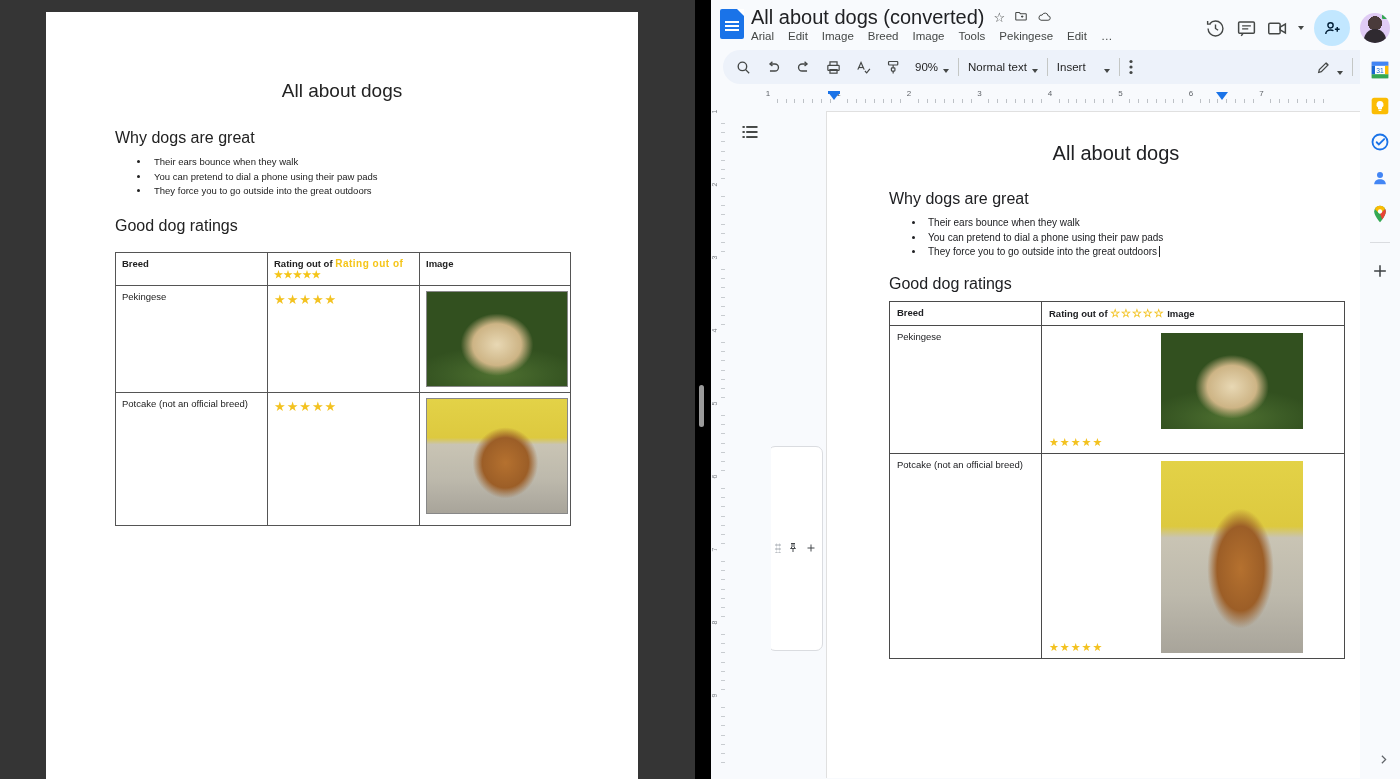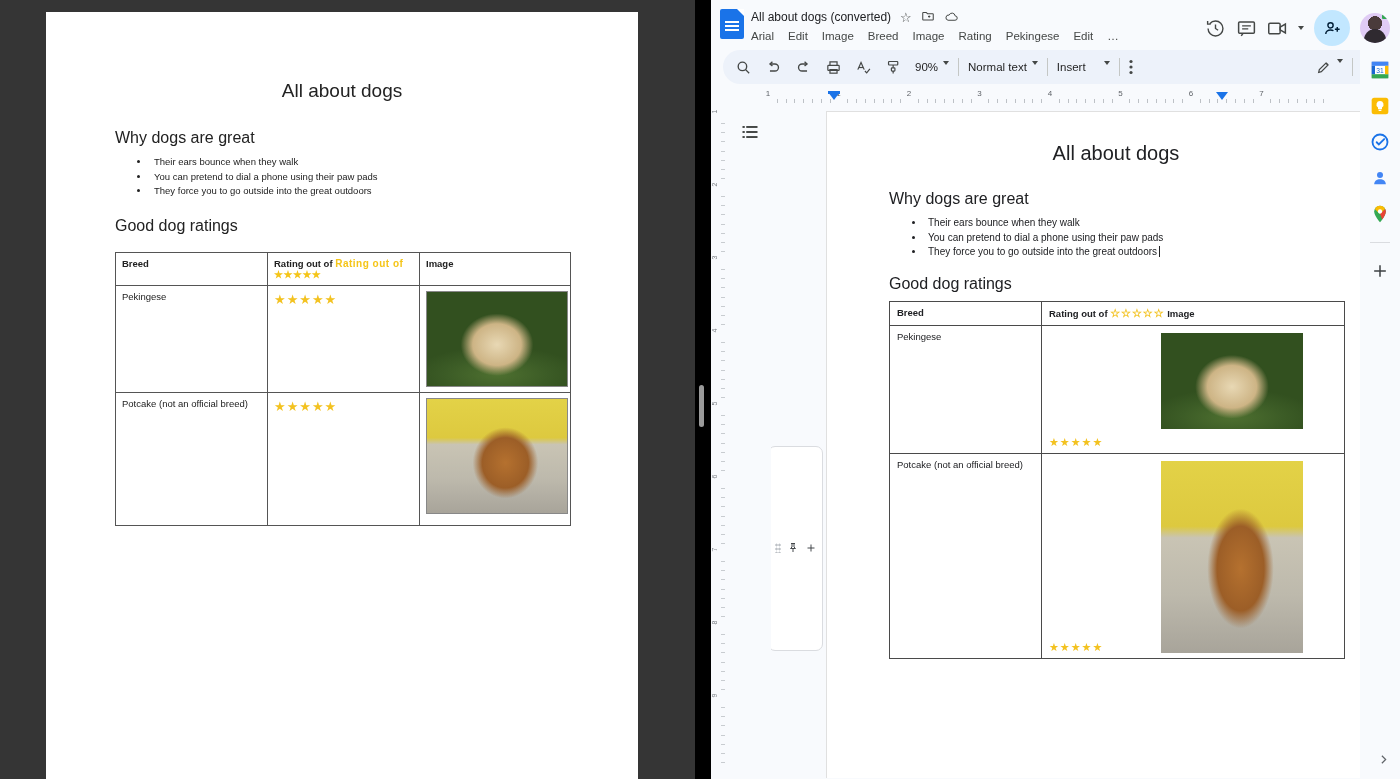--- a/index.html
+++ b/index.html
@@ -100,21 +100,21 @@
     border-width: 0 7px 7px 0; border-style: solid;
     border-color: transparent #fff transparent transparent;
   }
   .doc-icon::after {
     content: ""; position: absolute; left: 5px; top: 12px;
     width: 14px; height: 10px;
     background: repeating-linear-gradient(to bottom, #fff 0, #fff 2px, #1a73e8 2px, #1a73e8 4px);
   }
   .title-block { flex: 1; min-width: 0; }
   .title-row { display: flex; align-items: center; gap: 9px; height: 22px; }
-  .doc-title { font-size: 12px; color: #202124; white-space: nowrap; }
+  .doc-title { font-size: 20px; color: #202124; white-space: nowrap; }
   .title-icon { color: #444746; font-size: 13px; line-height: 1; cursor: pointer; }
   .menu-row { display: flex; gap: 14px; margin-top: 2px; }
   .menu-row span { font-size: 11.5px; color: #444746; cursor: pointer; }
   .header-right { display: flex; align-items: center; gap: 10px; padding: 4px 10px 0 0; }
   .hicon { color: #444746; cursor: pointer; display: flex; align-items: center; }
   .share-btn {
     width: 36px; height: 36px; border-radius: 50%; background: #c2e7ff;
     display: flex; align-items: center; justify-content: center; cursor: pointer;
   }
   .avatar {
@@ -132,21 +132,21 @@
   }
   
   .toolbar {
     margin: 2px 10px 0 12px; height: 34px; background: #edf2fa;
     border-radius: 18px; display: flex; align-items: center; padding: 0 12px;
   }
   .tb { color: #444746; display: flex; align-items: center; justify-content:center; cursor: pointer; }
   .tb-gap { width: 13px; }
   .tb-sep { width: 1px; height: 18px; background: #c4c7c5; margin: 0 9px; }
   .tb-txt { font-size: 11.5px; color: #1f1f1f; }
-  .tb-sel { display: flex; align-items: flex-start; gap: 5px; cursor: pointer; }
+  .tb-sel { display: flex; align-items: flex-end; gap: 5px; cursor: pointer; }
   .caret { border-left: 3.5px solid transparent; border-right: 3.5px solid transparent; border-top: 4px solid #444746; }
   .spacer { flex: 1; }
   
   .ruler-h { position: relative; height: 16px; margin: 6px 0 0 0; }
   .ruler-h .tick { position: absolute; top: 9px; width: 1px; height: 4px; background: #bdc1c6; }
   .ruler-h .num { position: absolute; top: -1px; font-size: 8px; color: #5f6368; transform: translateX(-50%); }
   .ruler-h .ind { position: absolute; top: 2px; width: 0; height: 0;
     border-left: 6px solid transparent; border-right: 6px solid transparent; border-top: 8px solid #1a73e8; cursor: pointer; }
   .ruler-h .ind.bar { top: 1px; width: 12px; height: 3px; background: #1a73e8; border: none; transform: translateX(-6px); }
   
@@ -272,21 +272,21 @@
                 <path d="M6.5 18h11a3.5 3.5 0 00.3-7 5 5 0 00-9.6-1.3A3.8 3.8 0 006.5 18z"></path>
               </svg>
           </span>
         </div>
         <div class="menu-row">
           <span>Arial</span>
           <span>Edit</span>
           <span>Image</span>
           <span>Breed</span>
           <span>Image</span>
-          <span>Rating</span>
+          <span>Tools</span>
           <span>Pekingese</span>
           <span>Edit</span>
           <span>…</span>
         </div>
       </div>
       <div class="header-right">
         <span class="hicon">
           <svg width="21" height="21" viewBox="0 0 24 24" fill="none" stroke="currentColor" stroke-width="1.6">
               <path d="M3.5 12a8.5 8.5 0 108.5-8.5A8.4 8.4 0 005.5 6.5"></path>
               <path d="M3 3.5V7h3.5"></path>

